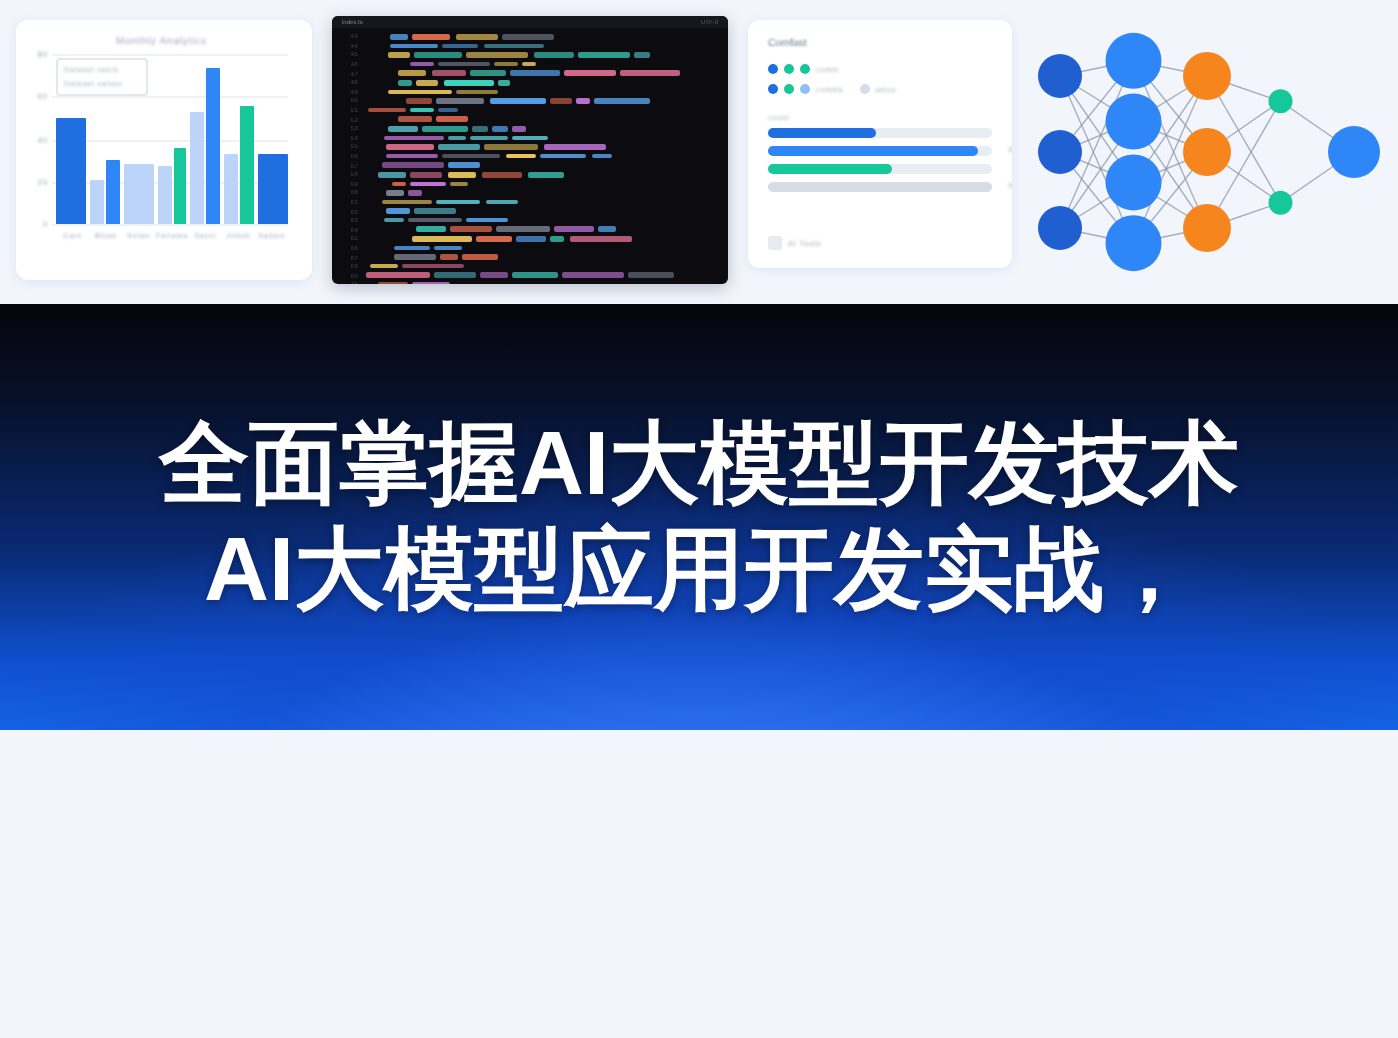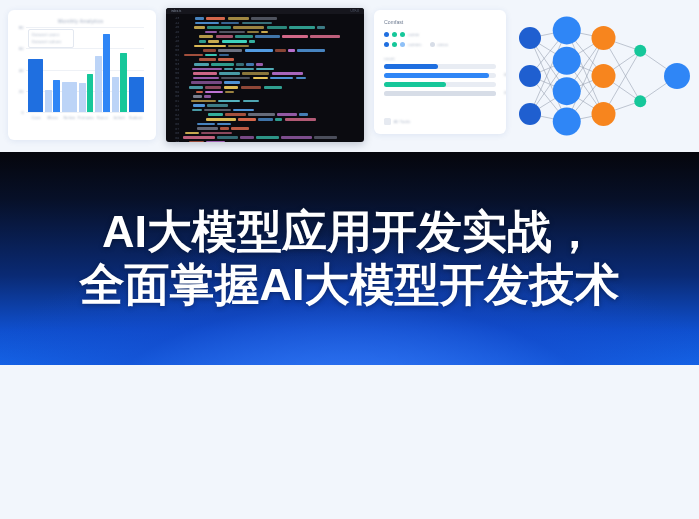--- a/index.html
+++ b/index.html
@@ -494,22 +494,22 @@
         <circle cx="95.5" cy="76" r="12" fill="#f7851e"></circle>
         <circle cx="95.5" cy="114" r="12" fill="#f7851e"></circle>
         <circle cx="132.25" cy="50.666666666666664" r="6" fill="#16c79a"></circle>
         <circle cx="132.25" cy="101.33333333333333" r="6" fill="#16c79a"></circle>
         <circle cx="169" cy="76" r="13" fill="#2f86f6"></circle>
       </svg>
   </div>
 
   <div class="hero">
     <div class="hero-inner">
+      <div class="hero-line hero-l2">全面掌握AI大模型开发技术</div>
       <div class="hero-line">AI大模型应用开发实战，</div>
-      <div class="hero-line hero-l2">全面掌握AI大模型开发技术</div>
     </div>
   </div>
 
   <div class="bot-band">
 
     
     
 
     
     

